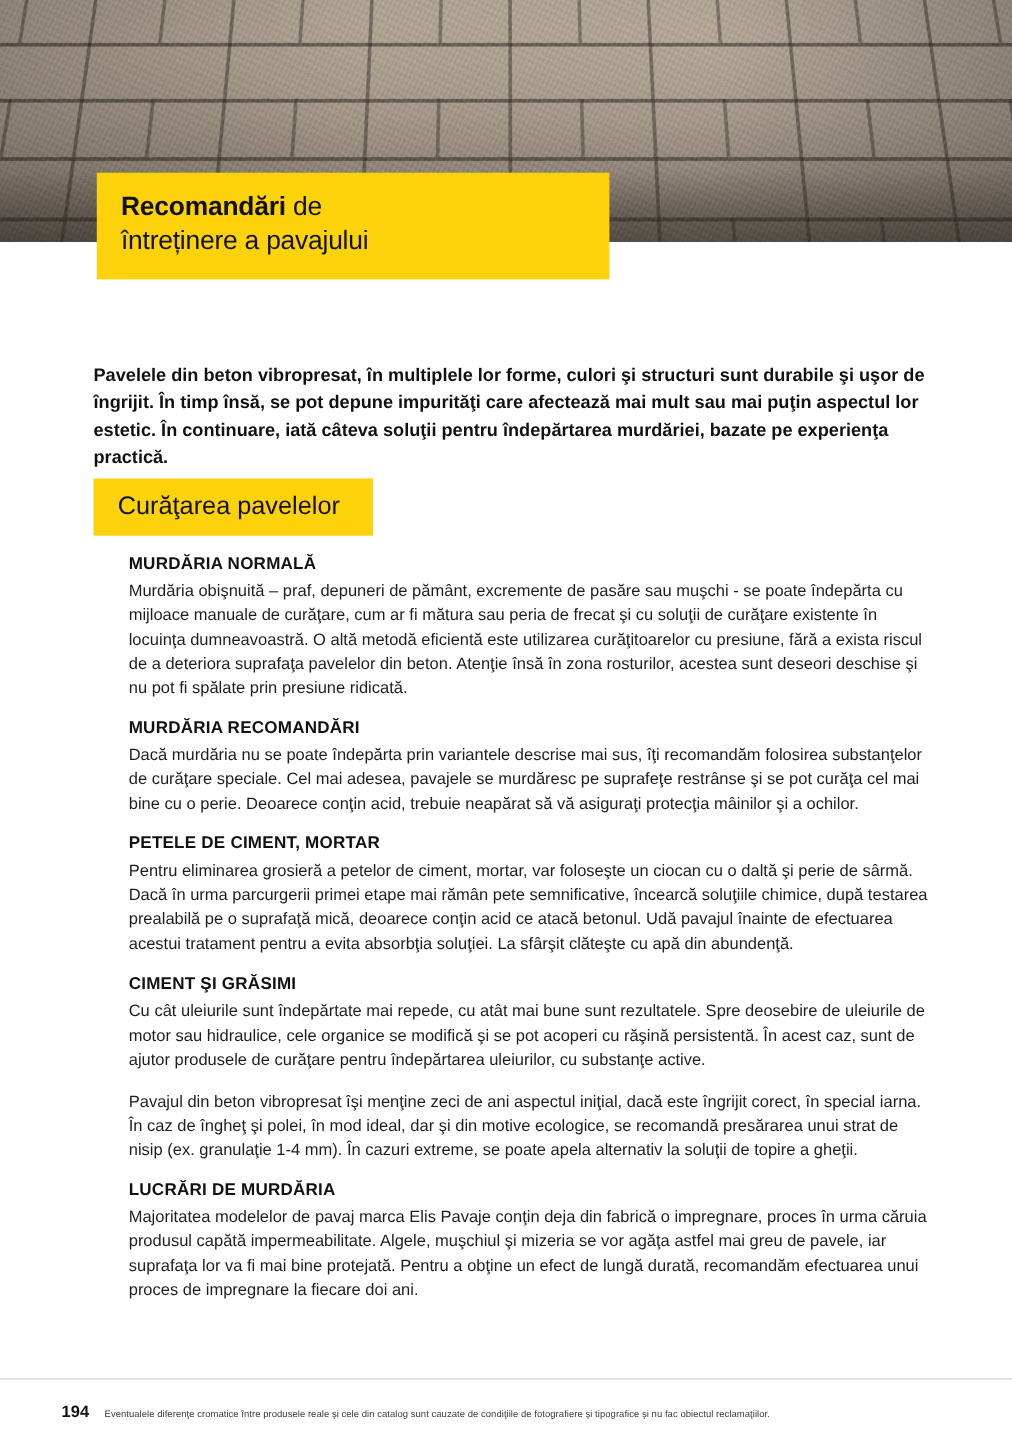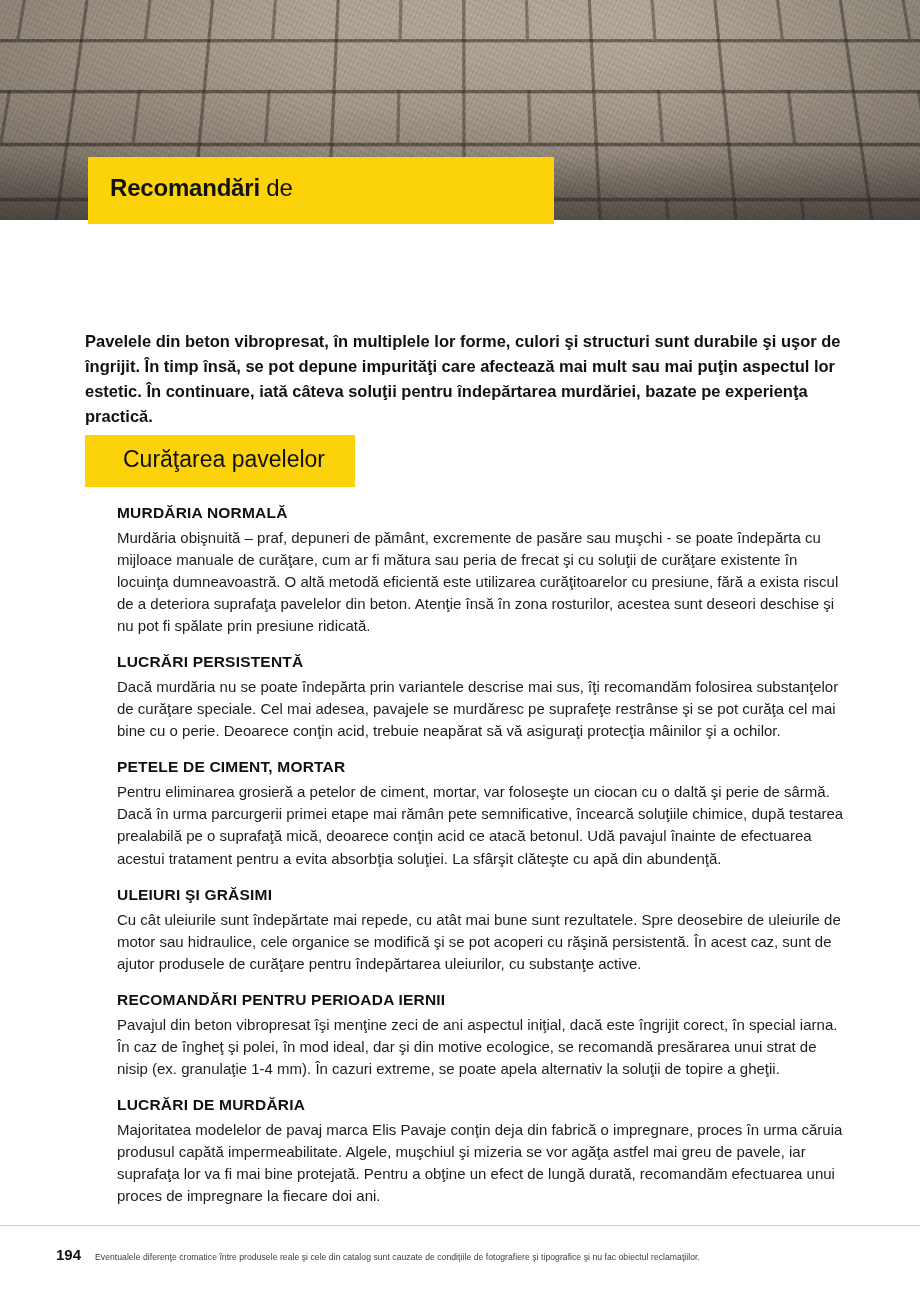--- a/index.html
+++ b/index.html
@@ -125,21 +125,21 @@
     color: #111111;
     margin-top: 22px;
   }
 
   
   .section-banner {
     position: absolute;
     left: 85px;
     top: 435px;
     background: #FCD20A;
-    padding: 11px 30px 13px 38px;
+    padding: 11px 30px 13px 22px;
   }
   .section-banner h2 {
     font-size: 23px;
     font-weight: 400;
     color: #111111;
     line-height: 1.2;
   }
 
   
   .content {
@@ -160,23 +160,23 @@
     font-size: 15px;
     line-height: 1.47;
     color: #1d1d1d;
     text-align: left;
   }
 
   
   .footer {
     position: absolute;
     left: 0;
-    bottom: 16px;
-    width: 920px;
-    height: 60px;
+    bottom: 0;
+    width: 920px;
+    height: 48px;
     border-top: 1px solid #cfcfcf;
   }
   .footer-inner {
     position: absolute;
     left: 56px;
     top: 12px;
     display: flex;
     align-items: baseline;
     gap: 14px;
   }
@@ -200,53 +200,53 @@
   <div class="hero">
     <div class="paving"></div>
     <div class="paving-offset"></div>
     <div class="paving-grain"></div>
     <div class="hero-vignette"></div>
   </div>
 
   <div class="title-banner">
     <h1>
       <span class="strong">Recomandări</span><span> de</span><br>
+      <span>întreținere a pavajului</span>
     </h1>
   </div>
 
   <div class="intro">Pavelele din beton vibropresat, în multiplele lor forme, culori şi structuri sunt durabile şi uşor de îngrijit. În timp însă, se pot depune impurităţi care afectează mai mult sau mai puţin aspectul lor estetic. În continuare, iată câteva soluţii pentru îndepărtarea murdăriei, bazate pe experienţa practică.</div>
 
   <div class="section-banner">
     <h2>Curăţarea pavelelor</h2>
   </div>
 
   <div class="content">
 
     <div class="block">
       <h3>MURDĂRIA NORMALĂ</h3>
       <p>Murdăria obişnuită – praf, depuneri de pământ, excremente de pasăre sau muşchi - se poate îndepărta cu mijloace manuale de curăţare, cum ar fi mătura sau peria de frecat şi cu soluţii de curăţare existente în locuinţa dumneavoastră. O altă metodă eficientă este utilizarea curăţitoarelor cu presiune, fără a exista riscul de a deteriora suprafaţa pavelelor din beton. Atenţie însă în zona rosturilor, acestea sunt deseori deschise şi nu pot fi spălate prin presiune ridicată.</p>
     </div>
 
     <div class="block">
-      <h3>LUCRĂRI PERSISTENTĂ</h3>
+      <h3>MURDĂRIA RECOMANDĂRI</h3>
       <p>Dacă murdăria nu se poate îndepărta prin variantele descrise mai sus, îţi recomandăm folosirea substanţelor de curăţare speciale. Cel mai adesea, pavajele se murdăresc pe suprafeţe restrânse şi se pot curăţa cel mai bine cu o perie. Deoarece conţin acid, trebuie neapărat să vă asiguraţi protecţia mâinilor şi a ochilor.</p>
     </div>
 
     <div class="block">
       <h3>PETELE DE CIMENT, MORTAR</h3>
       <p>Pentru eliminarea grosieră a petelor de ciment, mortar, var foloseşte un ciocan cu o daltă şi perie de sârmă. Dacă în urma parcurgerii primei etape mai rămân pete semnificative, încearcă soluţiile chimice, după testarea prealabilă pe o suprafaţă mică, deoarece conţin acid ce atacă betonul. Udă pavajul înainte de efectuarea acestui tratament pentru a evita absorbţia soluţiei. La sfârşit clăteşte cu apă din abundenţă.</p>
     </div>
 
     <div class="block">
-      <h3>ULEIURI ŞI GRĂSIMI</h3>
+      <h3>CIMENT ŞI GRĂSIMI</h3>
       <p>Cu cât uleiurile sunt îndepărtate mai repede, cu atât mai bune sunt rezultatele. Spre deosebire de uleiurile de motor sau hidraulice, cele organice se modifică şi se pot acoperi cu răşină persistentă. În acest caz, sunt de ajutor produsele de curăţare pentru îndepărtarea uleiurilor, cu substanţe active.</p>
     </div>
 
     <div class="block">
-      <h3>RECOMANDĂRI PENTRU PERIOADA IERNII</h3>
       <p>Pavajul din beton vibropresat îşi menţine zeci de ani aspectul iniţial, dacă este îngrijit corect, în special iarna. În caz de îngheţ şi polei, în mod ideal, dar şi din motive ecologice, se recomandă presărarea unui strat de nisip (ex. granulaţie 1-4 mm). În cazuri extreme, se poate apela alternativ la soluţii de topire a gheţii.</p>
     </div>
 
     <div class="block">
       <h3>LUCRĂRI DE MURDĂRIA</h3>
       <p>Majoritatea modelelor de pavaj marca Elis Pavaje conţin deja din fabrică o impregnare, proces în urma căruia produsul capătă impermeabilitate. Algele, muşchiul şi mizeria se vor agăţa astfel mai greu de pavele, iar suprafaţa lor va fi mai bine protejată. Pentru a obţine un efect de lungă durată, recomandăm efectuarea unui proces de impregnare la fiecare doi ani.</p>
     </div>
 
   </div>
 

